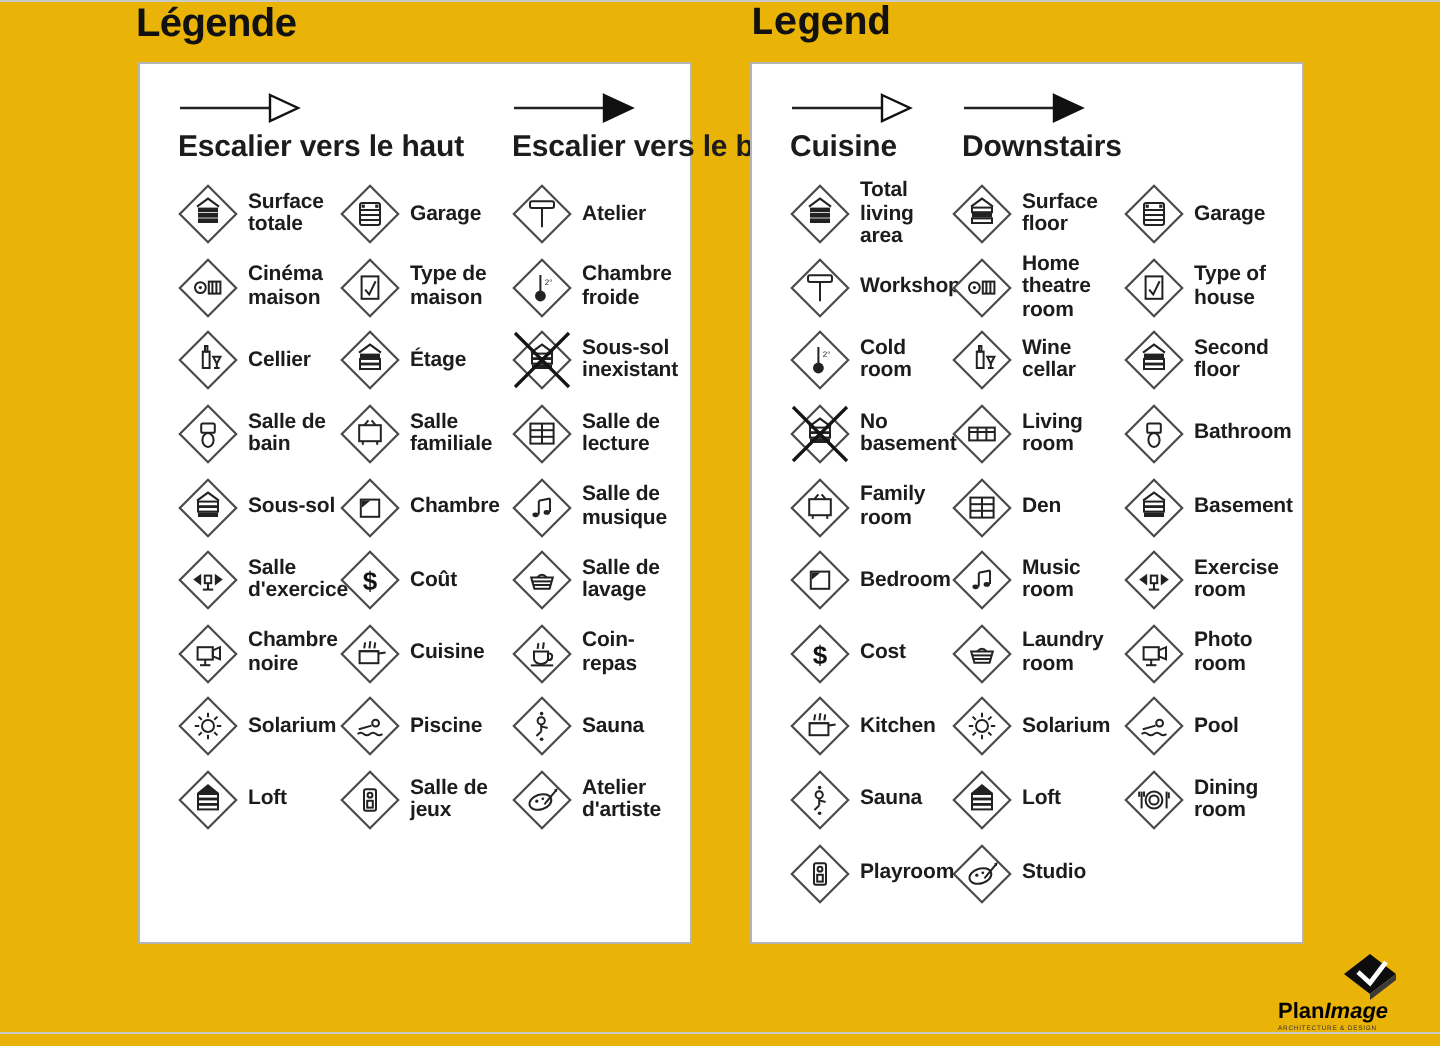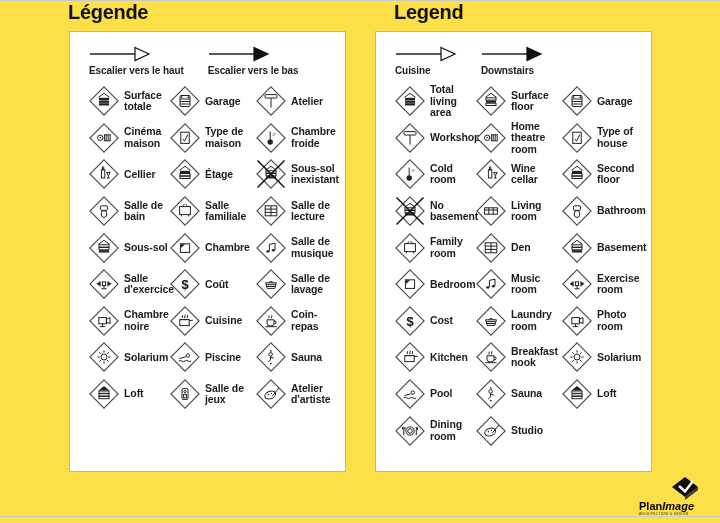--- a/index.html
+++ b/index.html
@@ -1,28 +1,28 @@
 <!DOCTYPE html>
 <html><head>
 <meta charset="utf-8">
 <style>
   html,body{margin:0;padding:0;background:#fff;}
-  #stage{position:relative;width:720px;height:523px;background:#fde047;overflow:hidden;
+  #stage{position:relative;width:720px;height:523px;background:#eab308;overflow:hidden;
          font-family:"Liberation Sans",sans-serif;color:#1c1c1c;}
   .hairline{position:absolute;left:0;width:720px;height:1px;background:#c9c9c9;}
   .panel-title{position:absolute;top:1px;font-size:20px;font-weight:bold;letter-spacing:-0.3px;color:#111;}
   #title-fr{left:68px;}
-  #title-en{left:394px;}
+  #title-en{left:375px;font-family:Liberation Mono, monospace;}
   .panel{position:absolute;top:31px;width:277px;height:441px;border:1.5px solid #b5b5b5;background:#fff;box-sizing:border-box;}
   #panel-fr{left:69px;}
   #panel-en{left:375px;}
   .panel-inner{padding:14px 4px 0 19px;}
   .arrows-row{display:flex;gap:24px;margin-bottom:7px;}
   .arrow-block{display:flex;flex-direction:column;}
-  .arrow-label{font-size:10px;font-weight:bold;letter-spacing:-0.1px;margin-top:3px;white-space:nowrap;}
+  .arrow-label{font-size:15px;font-weight:bold;letter-spacing:-0.1px;margin-top:3px;white-space:nowrap;}
   .grid{display:grid;grid-template-columns:81px 86px auto;grid-auto-rows:minmax(36.6px,auto);align-items:center;}
   .cell{display:flex;align-items:center;}
   .dicon{width:30px;height:30px;flex:none;margin-right:5px;}
   .dia{fill:#fff;stroke:#4a4a4a;stroke-width:1.1;}
   .s{fill:none;stroke:#222;stroke-width:1;}
   .f{fill:#222;stroke:none;}
   .x{fill:none;stroke:#151515;stroke-width:1.6;}
   .dollar{font:bold 13px "Liberation Sans",sans-serif;fill:#111;text-anchor:middle;}
   .tiny{font:4px "Liberation Sans",sans-serif;fill:#222;}
   .lbl{font-size:10.5px;line-height:11.5px;font-weight:bold;letter-spacing:-0.1px;}
@@ -705,34 +705,20 @@
               <line x1="15.2" y1="8.6" x2="14.7" y2="12.2" class="s"></line>
               <line x1="17.6" y1="9.2" x2="17.2" y2="12.2" class="s"></line>
             </svg>
             <div class="lbl">
               <div>Kitchen</div>
             </div>
           </div>
           <div class="cell">
             <svg class="dicon" viewBox="0 0 30 30">
               <polygon points="15,0.9 29.1,15 15,29.1 0.9,15" class="dia"></polygon>
-              <path d="M 11 13.8 h 7 v 3.4 a 3.5 2.8 0 0 1 -7 0 z" class="s"></path>
-              <path d="M 18 14.6 q 2.6 0.2 2 2.2 q -0.5 1.6 -2.2 1.1" class="s"></path>
-              <line x1="9.4" y1="20.7" x2="20.6" y2="20.7" class="s"></line>
-              <line x1="13.2" y1="9.6" x2="12.8" y2="12.4" class="s"></line>
-              <line x1="15.9" y1="9.2" x2="15.5" y2="12.4" class="s"></line>
-            </svg>
-            <div class="lbl">
-              <div>Breakfast</div>
-              <div>nook</div>
-            </div>
-          </div>
-          <div class="cell">
-            <svg class="dicon" viewBox="0 0 30 30">
-              <polygon points="15,0.9 29.1,15 15,29.1 0.9,15" class="dia"></polygon>
               <circle cx="15" cy="15" r="3" class="s"></circle>
               <line x1="15" y1="8.4" x2="15" y2="10.6" class="s"></line>
               <line x1="15" y1="19.4" x2="15" y2="21.6" class="s"></line>
               <line x1="8.4" y1="15" x2="10.6" y2="15" class="s"></line>
               <line x1="19.4" y1="15" x2="21.6" y2="15" class="s"></line>
               <line x1="10.3" y1="10.3" x2="11.9" y2="11.9" class="s"></line>
               <line x1="18.1" y1="18.1" x2="19.7" y2="19.7" class="s"></line>
               <line x1="19.7" y1="10.3" x2="18.1" y2="11.9" class="s"></line>
               <line x1="11.9" y1="18.1" x2="10.3" y2="19.7" class="s"></line>
             </svg>
@@ -784,20 +770,31 @@
               <circle cx="15" cy="15" r="2.3" class="s"></circle>
               <line x1="8.8" y1="10.8" x2="8.8" y2="19.2" class="s"></line>
               <line x1="7.6" y1="10.8" x2="7.6" y2="13.4" class="s"></line>
               <line x1="10" y1="10.8" x2="10" y2="13.4" class="s"></line>
               <line x1="21.3" y1="10.8" x2="21.3" y2="19.2" class="s"></line>
               <line x1="22.4" y1="11.2" x2="22.4" y2="14.2" class="s"></line>
             </svg>
             <div class="lbl">
               <div>Dining</div>
               <div>room</div>
+            </div>
+          </div>
+          <div class="cell">
+            <svg class="dicon" viewBox="0 0 30 30">
+              <polygon points="15,0.9 29.1,15 15,29.1 0.9,15" class="dia"></polygon>
+              <rect x="12" y="9.6" width="6" height="10.8" rx="1" class="s"></rect>
+              <circle cx="15" cy="12.6" r="1.2" class="s"></circle>
+              <rect x="13.6" y="15.4" width="2.8" height="3.4" class="s"></rect>
+            </svg>
+            <div class="lbl">
+              <div>Playroom</div>
             </div>
           </div>
           <div class="cell">
             <svg class="dicon" viewBox="0 0 30 30">
               <polygon points="15,0.9 29.1,15 15,29.1 0.9,15" class="dia"></polygon>
               <ellipse cx="14.2" cy="16" rx="5.6" ry="3.7" class="s" transform="rotate(-18 14.2 16)"></ellipse>
               <circle cx="12.4" cy="15.6" r="0.8" class="f"></circle>
               <circle cx="15.4" cy="14.4" r="0.7" class="f"></circle>
               <line x1="16.2" y1="17.2" x2="21.8" y2="10.4" class="s"></line>
               <polygon points="21,9.9 22.9,9 22.4,11.1" class="f"></polygon>

